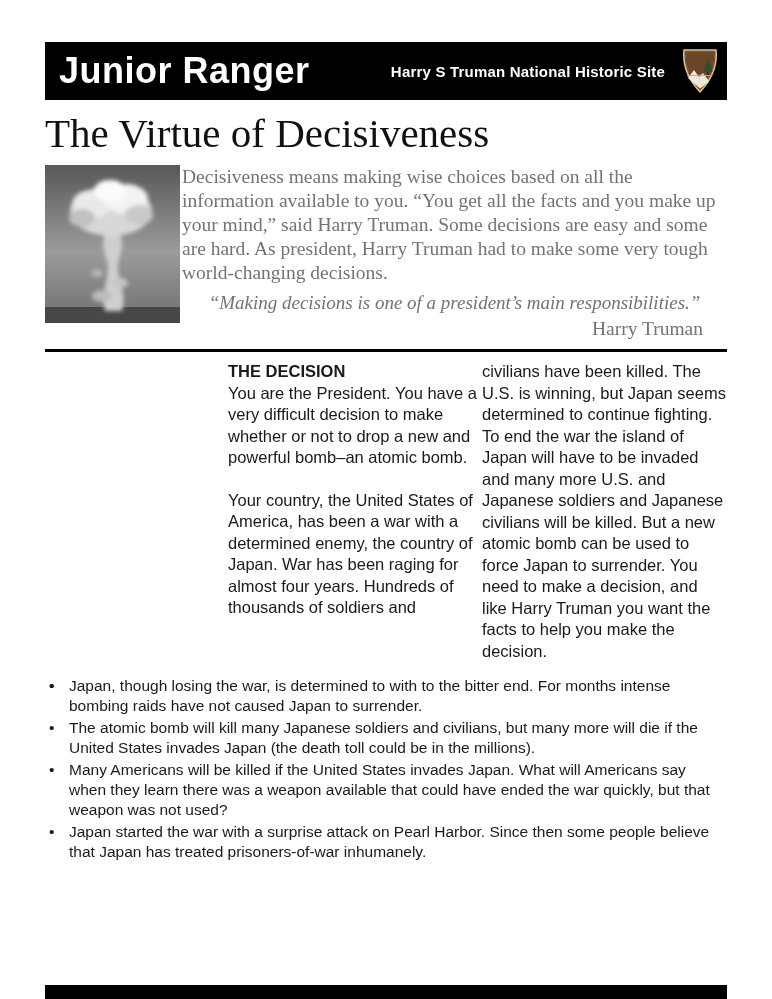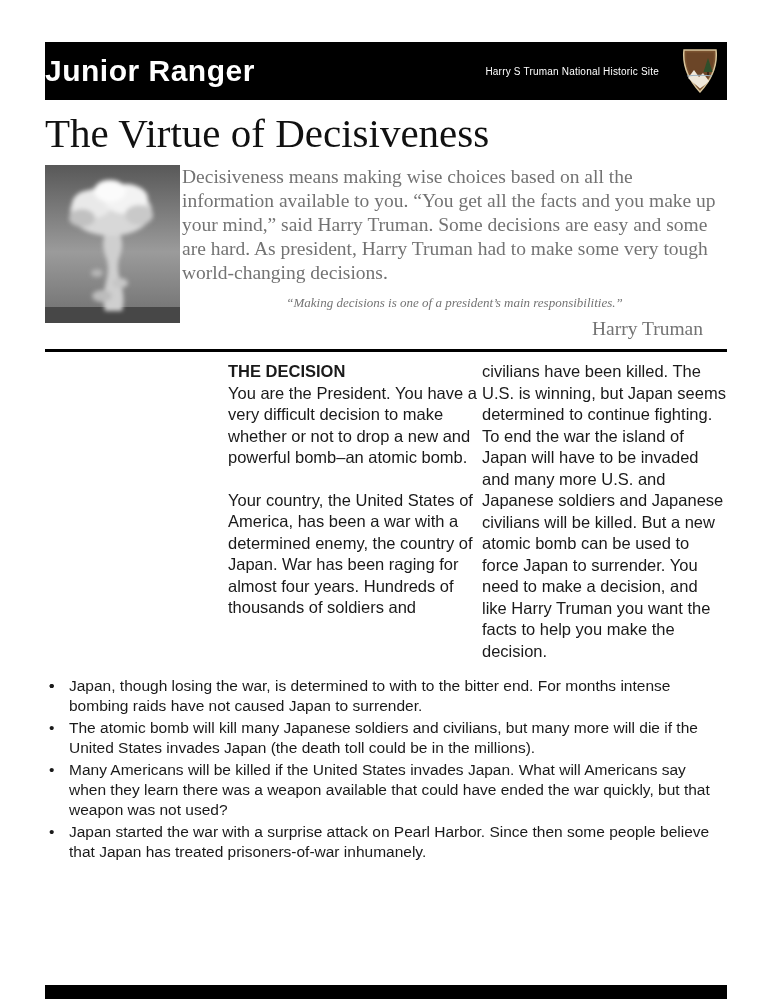--- a/index.html
+++ b/index.html
@@ -19,31 +19,31 @@
     margin-top:42px;
     height:58px;
     background:#000000;
     display:flex;
     align-items:center;
     justify-content:space-between;
   }
   .header-title{
     color:#ffffff;
     font-weight:bold;
-    font-size:30px;
-    padding-left:0;
+    font-size:36px;
+    padding-left:14px;
     letter-spacing:0.5px;
     font-family:"Liberation Sans",sans-serif;
   }
   .header-right{display:flex;align-items:center;padding-right:8px;}
   .site-name{
     color:#ffffff;
-    font-weight:normal;
-    font-size:10px;
-    margin-right:22px;
+    font-weight:bold;
+    font-size:15px;
+    margin-right:16px;
     letter-spacing:0.2px;
   }
   .nps-logo{width:38px;height:46px;display:block;}
 
   
   .page-title{
     font-family:"Liberation Serif",serif;
     font-size:41px;
     font-weight:normal;
     margin:9px 0 8px 0;
@@ -58,21 +58,21 @@
     font-family:Liberation Serif, serif;
     font-size:19.5px;
     line-height:24px;
     color:#737373;
   }
   .intro-para{margin:0 0 4px 0;}
   .quote{
     font-style:italic;
     text-align:center;
     margin:6px 0 0 0;
-    font-size:13px;
+    font-size:19px;
   }
   .quote-attrib{
     text-align:right;
     margin:2px 24px 0 0;
     font-size:19.5px;
   }
   .rule{
     height:3px;
     background:#000;
     margin-top:8px;

